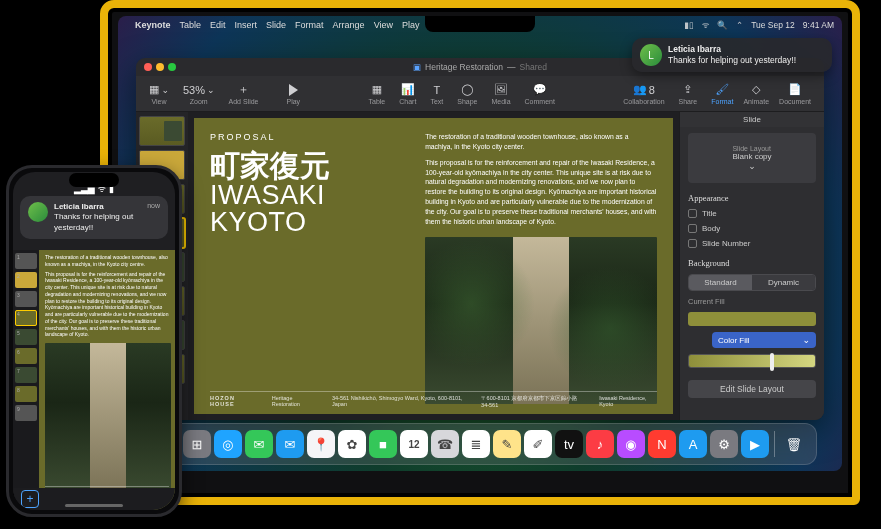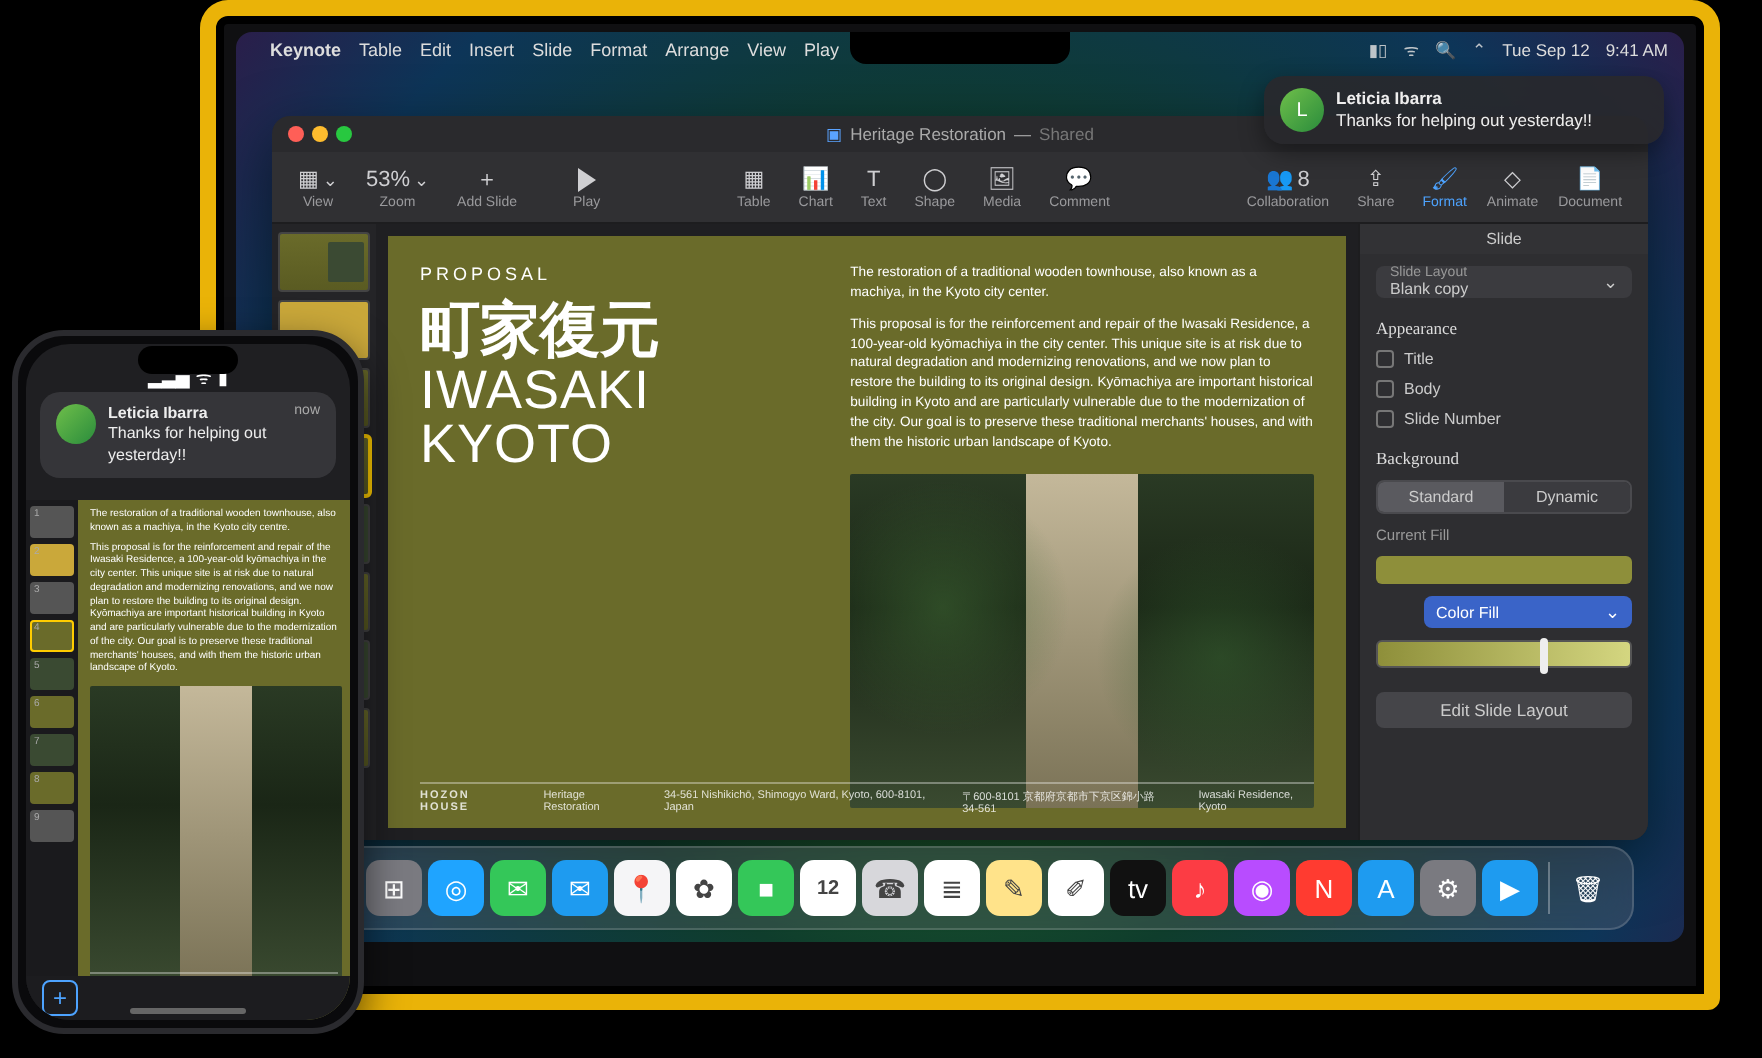--- a/index.html
+++ b/index.html
@@ -60,21 +60,21 @@
   .slide .photo::after{content:"";position:absolute;inset:0;background:
      radial-gradient(circle at 20% 40%,rgba(60,100,50,.6),transparent 30%),
      radial-gradient(circle at 80% 55%,rgba(50,90,45,.6),transparent 30%);}
   .slide-footer{position:absolute;left:16px;right:16px;bottom:6px;border-top:1px solid rgba(255,255,255,.35);padding-top:3px;display:flex;font-size:5.5px;color:rgba(255,255,255,.8);gap:14px;font-family:-apple-system,sans-serif;}
   .slide-footer span:first-child{font-weight:600;letter-spacing:1px;}
 
   
   .kn-inspect{width:145px;background:#2e2e31;border-left:1px solid #1d1d1f;font-size:8.5px;color:#ccc;display:flex;flex-direction:column;}
   .insp-section-title{background:#323235;padding:3px 0;text-align:center;font-size:8px;}
   .insp-body{padding:6px 8px;display:flex;flex-direction:column;gap:6px;}
-  .insp-row{display:flex;align-items:center;justify-content:space-between;background:#3b3b3f;border-radius:4px;padding:0 7px;font-size:8px;}
+  .insp-row{display:flex;align-items:center;justify-content:space-between;background:#3b3b3f;border-radius:4px;padding:12px 7px;font-size:8px;flex-direction:column;}
   .insp-label{font-size:8.5px;color:#ddd;margin-top:4px;font-family:Liberation Serif, serif;}
   .insp-check{display:flex;align-items:center;gap:5px;font-size:8px;color:#ccc;}
   .insp-check .box{width:9px;height:9px;border:1px solid #777;border-radius:2px;}
   .seg{display:flex;border-radius:4px;overflow:hidden;border:1px solid #4a4a4e;font-size:8px;}
   .seg div{flex:1;text-align:center;padding:3px 0;background:#3b3b3f;}
   .seg div.on{background:#5a5a5f;}
   .swatch-row{display:flex;align-items:center;gap:4px;}
   .swatch{flex:1;height:14px;border-radius:3px;}
   .select{background:#3a64c8;color:#fff;border-radius:4px;padding:3px 6px;font-size:8px;display:flex;justify-content:space-between;align-items:flex-end;margin-left:24px;}
   .grad-bar{height:14px;border-radius:3px;background:linear-gradient(90deg,#8e8f3a,#d4d680);position:relative;border:1px solid #555;}

